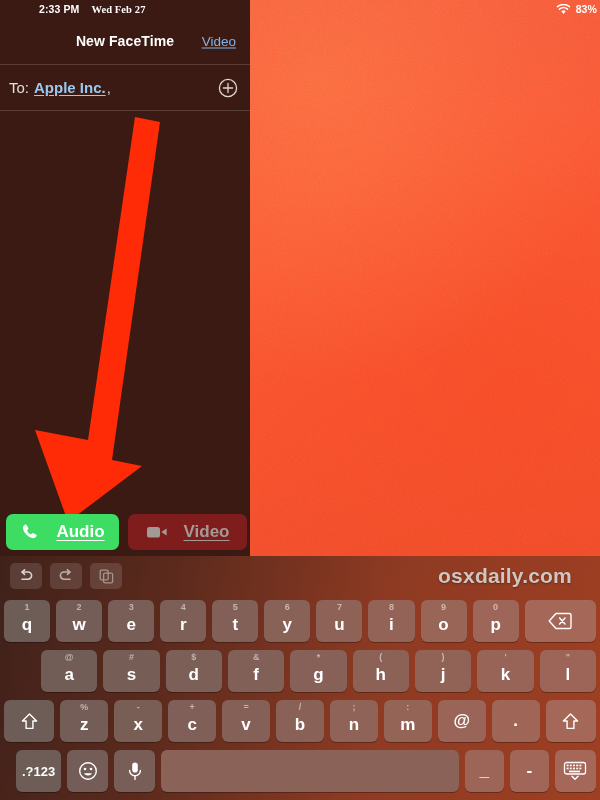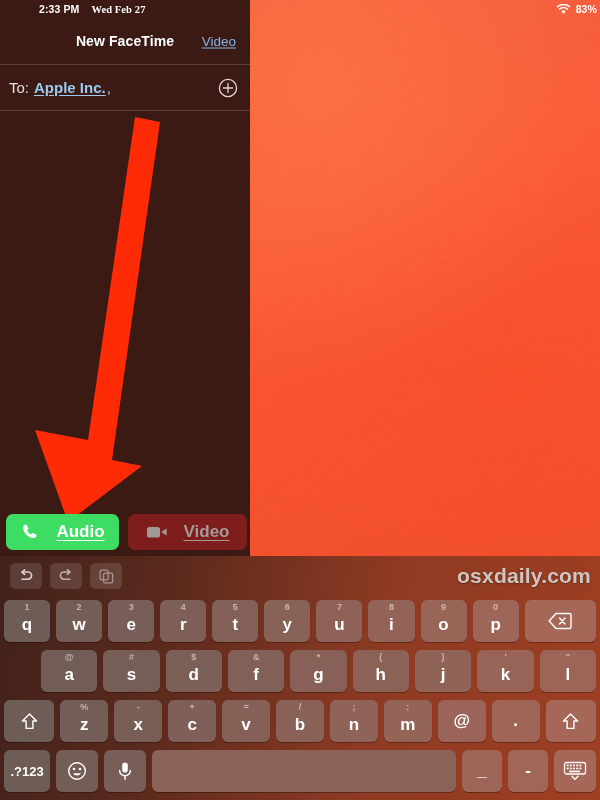--- a/index.html
+++ b/index.html
@@ -102,21 +102,21 @@
   }
   .kb-toolbar{
     position:absolute;left:0;top:0;width:600px;height:40px;display:flex;align-items:center;
   }
   .tb-btn{
     width:32px;height:26px;border-radius:5px;background:rgba(255,255,255,.13);
     display:flex;align-items:center;justify-content:center;margin-left:8px;cursor:pointer;
   }
   .tb-btn:first-child{margin-left:10px;}
   .watermark{
-    margin-left:auto;margin-right:9px;color:#cfc6c1;font-size:21px;font-weight:bold;
+    margin-left:auto;margin-right:28px;color:#cfc6c1;font-size:21px;font-weight:bold;
     letter-spacing:.2px;text-shadow:0 1px 2px rgba(0,0,0,.35);
   }
   .kb-rows{position:absolute;left:0;top:40px;width:600px;height:204px;}
   .kb-row{display:flex;align-items:center;height:50px;padding:0 4px;box-sizing:border-box;gap:6px;}
   .key{
     position:relative;flex:1 1 0;height:42px;border-radius:6px;
     display:flex;align-items:center;justify-content:center;
     color:#ffffff;font-size:17px;font-weight:bold;
     box-shadow:0 1px 0 rgba(0,0,0,.30);cursor:pointer;
   }
@@ -126,21 +126,21 @@
   }
   .key .main{margin-top:7px;}
   .key.nohint .main{margin-top:0;}
   .key.wide{flex:1.55 1 0;}
   .key.ret{flex:1.75 1 0;font-size:13.5px;}
   .key.shift{flex:1.05 1 0;}
   .key.space{flex:7.6 1 0;}
   .key.sym{flex:1.15 1 0;font-size:13px;}
   .key.func{flex:1.05 1 0;}
   .row3{padding-left:4px;padding-right:4px;}
-  .row4{padding-left:4px;padding-right:4px;}
+  .row4{padding-left:16px;padding-right:4px;}
   svg{display:block;}
 </style>
 </head>
 <body>
 
 <div id="app">
 
   <div class="camera-preview">
     <svg class="camera-noise" viewBox="0 0 350 556" preserveAspectRatio="none">
       <defs>

